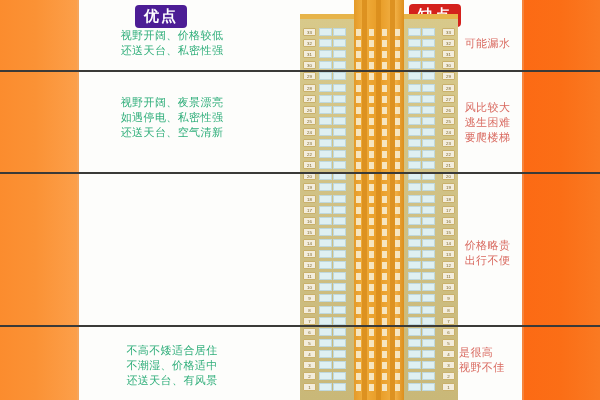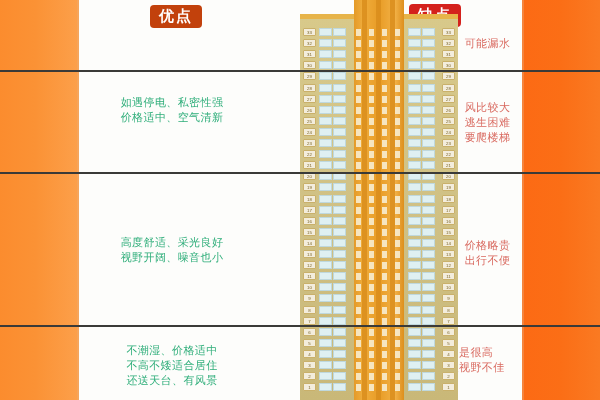--- a/index.html
+++ b/index.html
@@ -21,21 +21,21 @@
 
   
   .sheet { position:absolute; left:79px; top:0; width:443px; height:400px; background:#fdfdfb; }
 
   
   .badge {
     position:absolute; color:#fff; font-weight:bold; font-size:15px;
     letter-spacing:2px; text-align:center; line-height:22px;
     border-radius:4px; width:52px; height:23px;
   }
-  .badge-pro { left:71px;  top:5px; background:#c2410c; }
+  .badge-pro { left:56px;  top:5px; background:#4c1d95; }
   .badge-con { left:330px; top:4px; background:#d4211c; }
 
   
   .col { position:absolute; }
   .col p {
     font-size:11px; line-height:15px; white-space:nowrap;
     letter-spacing:0.4px;
   }
   .col-pro { left:18px;  width:150px; text-align:center; }
   .col-pro p { color:#2fae7a; }
@@ -87,31 +87,32 @@
 <div id="stage">
 
   <div class="band band-left"></div>
   <div class="band band-right"></div>
 
   <div class="sheet">
 
     <div class="badge badge-pro">优点</div>
     <div class="badge badge-con">缺点</div>
 
+    <div class="col col-pro" style="top:28px">
+      <p>视野开阔、价格较低</p>
+      <p>还送天台、私密性强</p>
+    </div>
     <div class="col col-pro" style="top:95px">
+      <p>视野开阔、夜景漂亮</p>
       <p>如遇停电、私密性强</p>
-      <p>价格适中、空气清新</p>
-    </div>
-    <div class="col col-pro" style="top:235px">
-      <p>高度舒适、采光良好</p>
-      <p>视野开阔、噪音也小</p>
+      <p>还送天台、空气清新</p>
     </div>
     <div class="col col-pro" style="top:343px">
+      <p>不高不矮适合居住</p>
       <p>不潮湿、价格适中</p>
-      <p>不高不矮适合居住</p>
       <p>还送天台、有风景</p>
     </div>
 
     <div class="col col-con" style="top:36px">
       <p>夏天太热、可能漏水</p>
     </div>
     <div class="col col-con" style="top:100px">
       <p>楼层太高、风比较大</p>
       <p>水压不足、逃生困难</p>
       <p>如遇停电、要爬楼梯</p>

